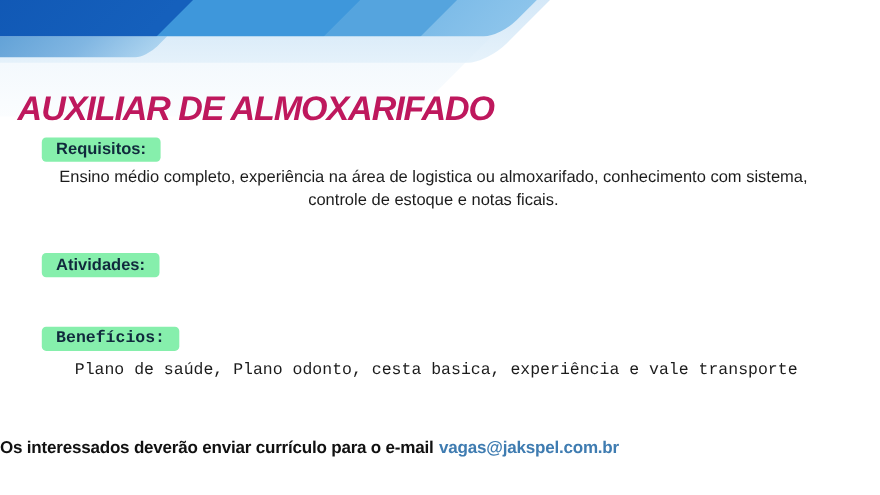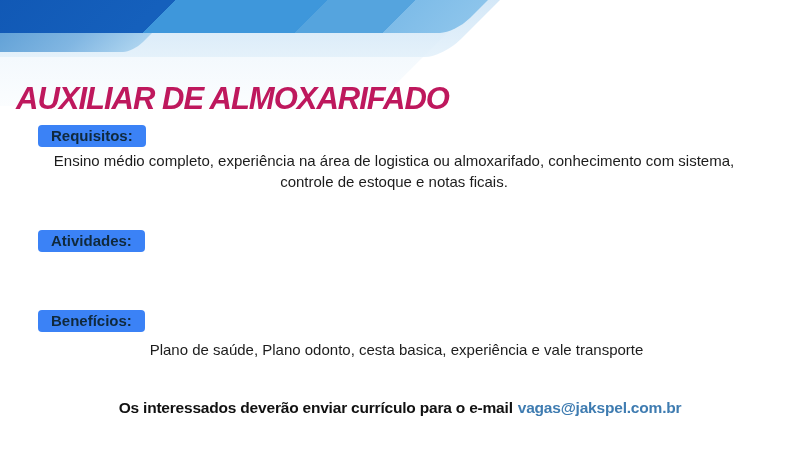--- a/index.html
+++ b/index.html
@@ -38,36 +38,36 @@
   
   .page-title{
     position:absolute;left:16px;top:60px;z-index:5;
     font-size:31px;font-weight:bold;font-style:italic;letter-spacing:-1px;
     color:#be185d;white-space:nowrap;
   }
   
   .section{position:absolute;left:38px;width:712px;z-index:5;}
   .sec-requisitos{top:125px;}
   .sec-atividades{top:214px;margin-top:16px;}
-  .sec-beneficios{top:310px;}
+  .sec-beneficios{top:297px;font-family:Liberation Mono, monospace;}
   .badge{
-    display:inline-block;background:#3b82f6;color:#10293C;
+    display:inline-block;background:#86efac;color:#10293C;
     font-weight:bold;font-size:15px;line-height:16px;
     padding:3px 13px 3px 13px;border-radius:4px;
   }
   .section-body{
     margin:4px 0 0 0;font-size:15px;line-height:20.5px;color:#1C1C1C;
     white-space:pre-line;
     text-align:center;
   }
   .sec-beneficios .section-body{margin-top:8px;padding-left:5px;}
   
   .footer{
     position:absolute;left:0;top:396px;width:800px;z-index:5;
-    text-align:center;font-weight:bold;font-size:15.5px;line-height:23px;
+    font-weight:bold;font-size:15.5px;line-height:23px;
     color:#111111;letter-spacing:-0.2px;
   }
   .footer .email{color:#3F7CB1;text-decoration:none;margin-left:5px;}
 </style>
 </head>
 <body>
 
 <div class="swoosh">
   <div class="sw sw-ghost"></div>
   <div class="sw sw-pale"></div>

